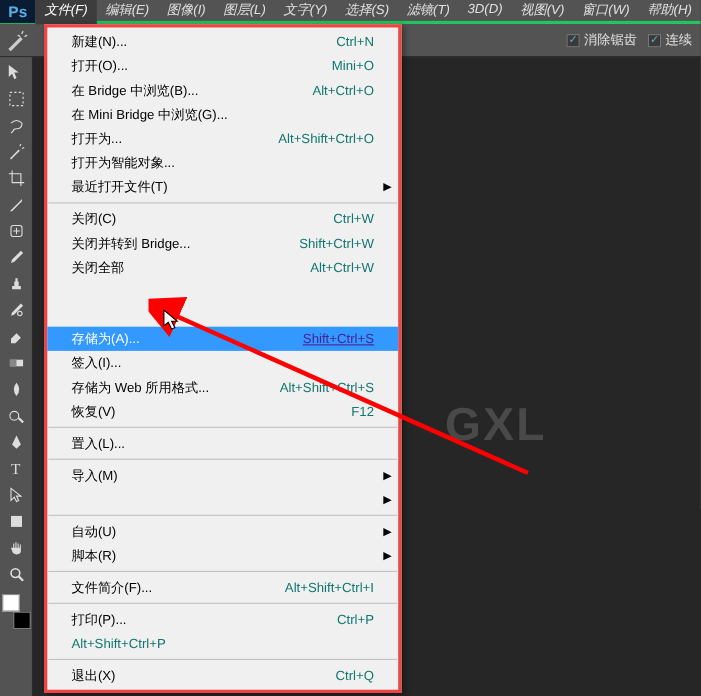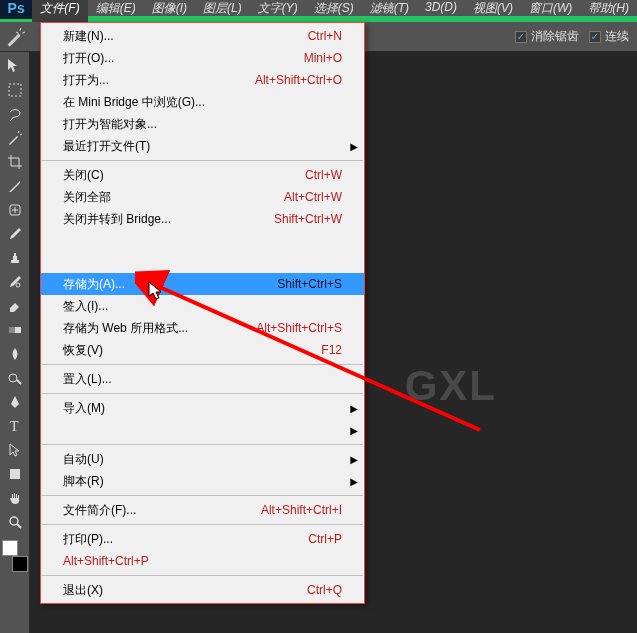--- a/index.html
+++ b/index.html
@@ -10,21 +10,21 @@
       width: 637px;
       height: 633px;
       overflow: hidden;
       position: relative;
     }
     .menubar {
       background: #535353;
       height: 22px;
       display: flex;
       align-items: center;
-      border-bottom: 6px solid #22c55e;
+      border-bottom: 3px solid #22c55e;
     }
     .ps-logo {
       width: 40px;
       height: 22px;
       background: #091c33;
       color: #59b2e8;
       display: flex;
       align-items: center;
       justify-content: center;
       font-weight: bold;
@@ -139,46 +139,46 @@
       font-family: Arial, sans-serif;
       letter-spacing: 2px;
       margin-top: 40px;
     }
     .dropdown-menu {
       position: absolute;
       left: 40px;
       top: 22px;
       width: 325px;
       background: #f0f0f0;
-      border: 1px solid #ef4444;
+      border: 3px solid #ef4444;
       box-shadow: 2px 2px 6px rgba(0,0,0,0.4);
       z-index: 100;
       padding: 2px 0;
     }
     .menu-row {
       display: flex;
       align-items: center;
       height: 22px;
       padding: 0 8px 0 22px;
       color: #000;
       position: relative;
       cursor: default;
     }
     .menu-row.highlighted {
       background: #3399ff;
       color: #fff;
       margin-top: 43px;
     }
     .menu-label { flex: 1; white-space: nowrap; }
     .menu-shortcut {
-      color: #b91c1c;
+      color: #0f766e;
       white-space: nowrap;
       padding-right: 14px;
     }
-    .menu-row.highlighted .menu-shortcut { color: #0f172a; }
+    .menu-row.highlighted .menu-shortcut { color: #4c1d95; text-decoration: underline; }
     .menu-arrow {
       position: absolute;
       right: 6px;
       font-size: 10px;
       color: #000;
     }
     .menu-sep {
       height: 1px;
       background: #c0c0c0;
       margin: 3px 1px;
@@ -358,45 +358,49 @@
 <div class="dropdown-menu" id="dropdown">
     <div class="menu-row">
       <span class="menu-label">新建(N)...</span>
       <span class="menu-shortcut">Ctrl+N</span>
     </div>
     <div class="menu-row">
       <span class="menu-label">打开(O)...</span>
       <span class="menu-shortcut">Mini+O</span>
     </div>
     <div class="menu-row">
+      <span class="menu-label">在 Bridge 中浏览(B)...</span>
+      <span class="menu-shortcut">Alt+Ctrl+O</span>
+    </div>
+    <div class="menu-row">
+      <span class="menu-label">在 Mini Bridge 中浏览(G)...</span>
+    </div>
+    <div class="menu-row">
       <span class="menu-label">打开为...</span>
       <span class="menu-shortcut">Alt+Shift+Ctrl+O</span>
     </div>
     <div class="menu-row">
-      <span class="menu-label">在 Mini Bridge 中浏览(G)...</span>
-    </div>
-    <div class="menu-row">
       <span class="menu-label">打开为智能对象...</span>
     </div>
     <div class="menu-row">
       <span class="menu-label">最近打开文件(T)</span>
       <span class="menu-arrow">▶</span>
     </div>
     <div class="menu-sep"></div>
     <div class="menu-row">
       <span class="menu-label">关闭(C)</span>
       <span class="menu-shortcut">Ctrl+W</span>
     </div>
     <div class="menu-row">
+      <span class="menu-label">关闭并转到 Bridge...</span>
+      <span class="menu-shortcut">Shift+Ctrl+W</span>
+    </div>
+    <div class="menu-row">
       <span class="menu-label">关闭全部</span>
       <span class="menu-shortcut">Alt+Ctrl+W</span>
-    </div>
-    <div class="menu-row">
-      <span class="menu-label">关闭并转到 Bridge...</span>
-      <span class="menu-shortcut">Shift+Ctrl+W</span>
     </div>
     <div class="menu-row highlighted">
       <span class="menu-label">存储为(A)...</span>
       <span class="menu-shortcut">Shift+Ctrl+S</span>
     </div>
     <div class="menu-row">
       <span class="menu-label">签入(I)...</span>
     </div>
     <div class="menu-row">
       <span class="menu-label">存储为 Web 所用格式...</span>

